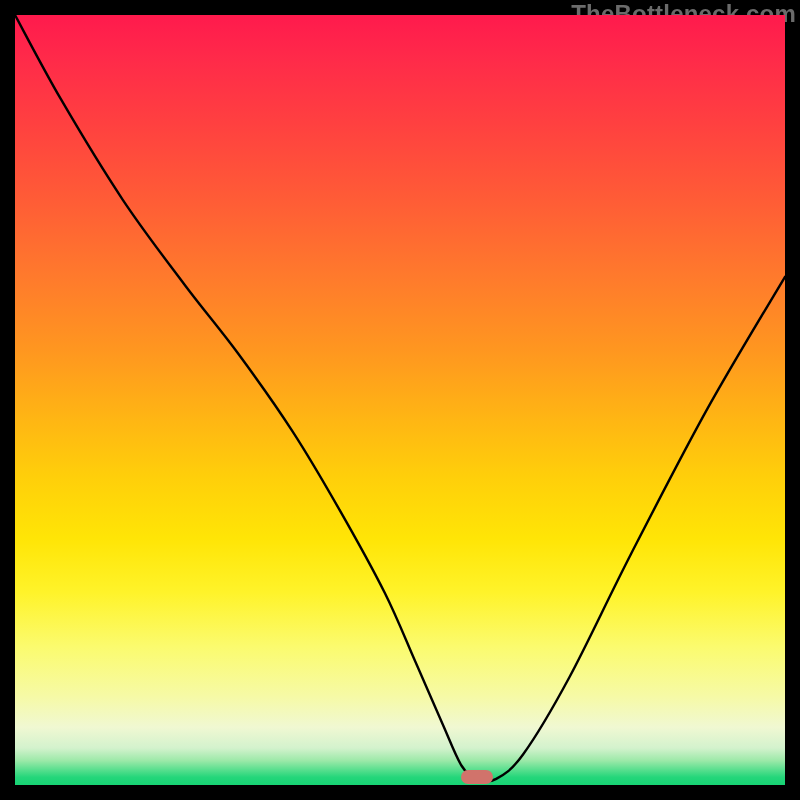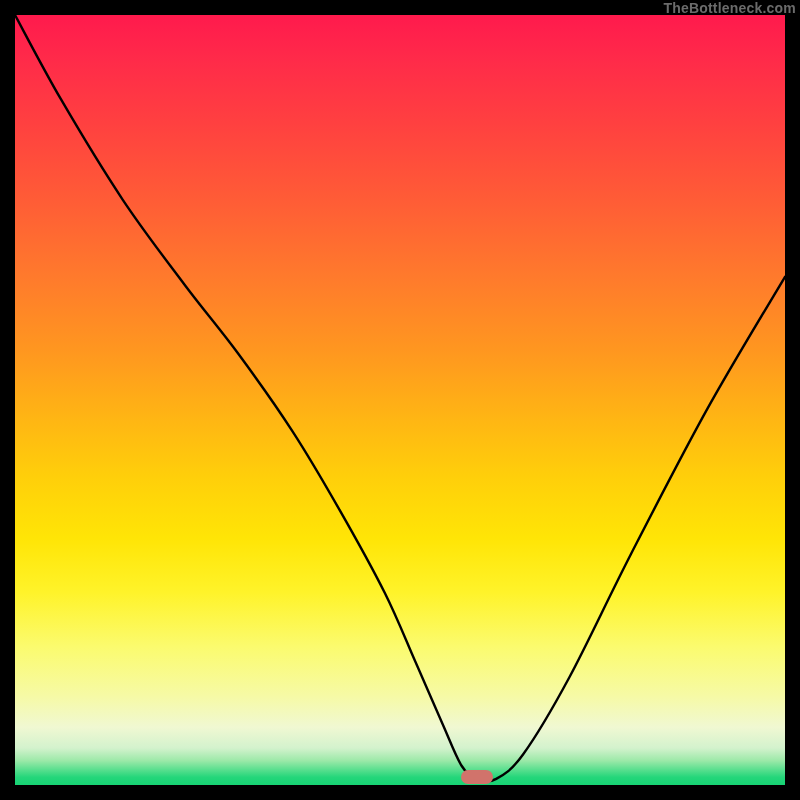--- a/index.html
+++ b/index.html
@@ -61,21 +61,21 @@
     border-radius: 7px;
     background: #d1736b;
     transform: translate(-50%, -50%);
     pointer-events: none;
   }
   .watermark {
     position: absolute;
     top: 0;
     right: 4px;
     font-family: Arial, Helvetica, sans-serif;
-    font-size: 14px;
+    font-size: 24px;
     font-weight: 600;
     color: #6b6b6b;
     letter-spacing: 0.2px;
     pointer-events: none;
     user-select: none;
   }
 </style>
 </head>
 <body>
 

